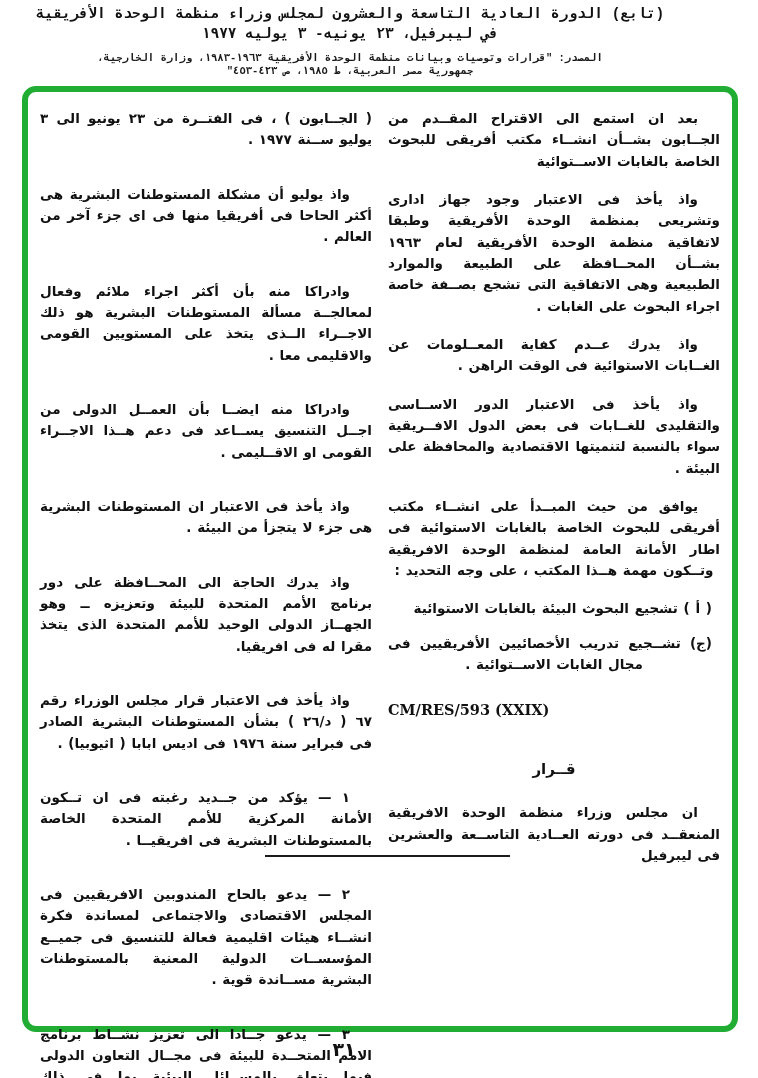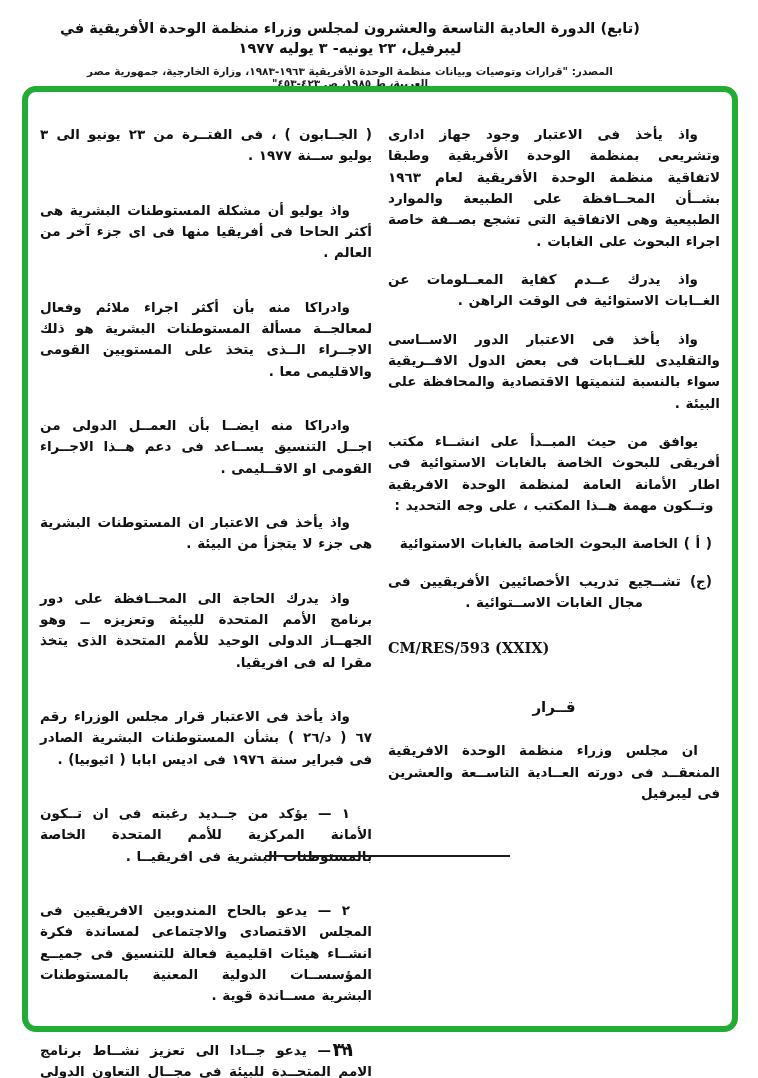--- a/index.html
+++ b/index.html
@@ -4,22 +4,22 @@
 <style>
   html,body{margin:0;padding:0;}
   body{
     width:758px;height:1078px;position:relative;
     background:#ffffff;color:#111;
     font-family:"DejaVu Sans",sans-serif;
     overflow:hidden;
   }
   
   .header{
-    position:absolute;top:18px;left:0;width:700px;
-    direction:rtl;text-align:center;
+    position:absolute;top:4px;left:0;width:700px;
+    direction:rtl;text-align:center;font-family:Liberation Mono, monospace;
   }
   .header-title{
     font-size:14.5px;font-weight:bold;line-height:1.4;
     padding:0 30px;
   }
   .header-source{
     font-size:10.5px;font-weight:bold;margin-top:6px;
     padding:0 80px;color:#1a1a1a;
   }
   
@@ -33,21 +33,21 @@
   
   .columns{
     position:absolute;inset:0;
     display:flex;flex-direction:row;direction:rtl;
     padding:16px 12px 0 12px;gap:16px;
   }
   .col{flex:1 1 0;min-width:0;}
   .para{
     direction:rtl;text-align:justify;
     font-size:13.5px;font-weight:bold;line-height:1.58;
-    margin:16px 0 17px 0;text-indent:22px;
+    margin:0 0 17px 0;text-indent:22px;
     word-spacing:1px;
   }
   .col-left .para{margin-bottom:33px;}
   .noindent{text-indent:0;}
   .centerlast{text-align-last:center;}
   .item{margin-bottom:13px;text-indent:8px;}
   .ref-code{
     direction:ltr;text-align:left;
     font-family:"DejaVu Serif",serif;
     font-size:14.5px;font-weight:bold;
@@ -81,25 +81,26 @@
 
 <div class="header">
   <div class="header-title">(تابع) الدورة العادية التاسعة والعشرون لمجلس وزراء منظمة الوحدة الأفريقية في ليبرفيل، ٢٣ يونيه- ٣ يوليه ١٩٧٧</div>
   <div class="header-source">المصدر: "قرارات وتوصيات وبيانات منظمة الوحدة الأفريقية ١٩٦٣-١٩٨٣، وزارة الخارجية، جمهورية مصر العربية، ط ١٩٨٥، ص ٤٢٣-٤٥٣"</div>
 </div>
 
 <div class="frame">
   <div class="columns">
 
     <div class="col col-right">
+      <p class="para">بعد ان استمع الى الاقتراح المقــدم من الجــابون بشــأن انشــاء مكتب أفريقى للبحوث الخاصة بالغابات الاســتوائية</p>
       <p class="para">واذ يأخذ فى الاعتبار وجود جهاز ادارى وتشريعى بمنظمة الوحدة الأفريقية وطبقا لاتفاقية منظمة الوحدة الأفريقية لعام ١٩٦٣ بشــأن المحــافظة على الطبيعة والموارد الطبيعية وهى الاتفاقية التى تشجع بصــفة خاصة اجراء البحوث على الغابات .</p>
       <p class="para">واذ يدرك عــدم كفاية المعــلومات عن الغــابات الاستوائية فى الوقت الراهن .</p>
       <p class="para">واذ يأخذ فى الاعتبار الدور الاســاسى والتقليدى للغــابات فى بعض الدول الافــريقية سواء بالنسبة لتنميتها الاقتصادية والمحافظة على البيئة .</p>
       <p class="para centerlast">يوافق من حيث المبــدأ على انشــاء مكتب أفريقى للبحوث الخاصة بالغابات الاستوائية فى اطار الأمانة العامة لمنظمة الوحدة الافريقية وتــكون مهمة هــذا المكتب ، على وجه التحديد :</p>
-      <p class="para item">( أ ) الخاصة البحوث الخاصة بالغابات الاستوائية</p>
+      <p class="para item">( أ ) تشجيع البحوث البيئة بالغابات الاستوائية</p>
       <p class="para item centerlast">(ج) تشــجيع تدريب الأخصائيين الأفريقيين فى مجال الغابات الاســتوائية .</p>
       <p class="ref-code">CM/RES/593 (XXIX)</p>
       <p class="res-title">قــرار</p>
       <p class="para">ان مجلس وزراء منظمة الوحدة الافريقية المنعقــد فى دورته العــادية التاســعة والعشرين فى ليبرفيل</p>
     </div>
 
     <div class="col col-left">
       <p class="para noindent">( الجــابون ) ، فى الفتــرة من ٢٣ يونيو الى ٣ يوليو ســنة ١٩٧٧ .</p>
       <p class="para">واذ يوليو أن مشكلة المستوطنات البشرية هى أكثر الحاحا فى أفريقيا منها فى اى جزء آخر من العالم .</p>
       <p class="para">وادراكا منه بأن أكثر اجراء ملائم وفعال لمعالجــة مسألة المستوطنات البشرية هو ذلك الاجــراء الــذى يتخذ على المستويين القومى والاقليمى معا .</p>

